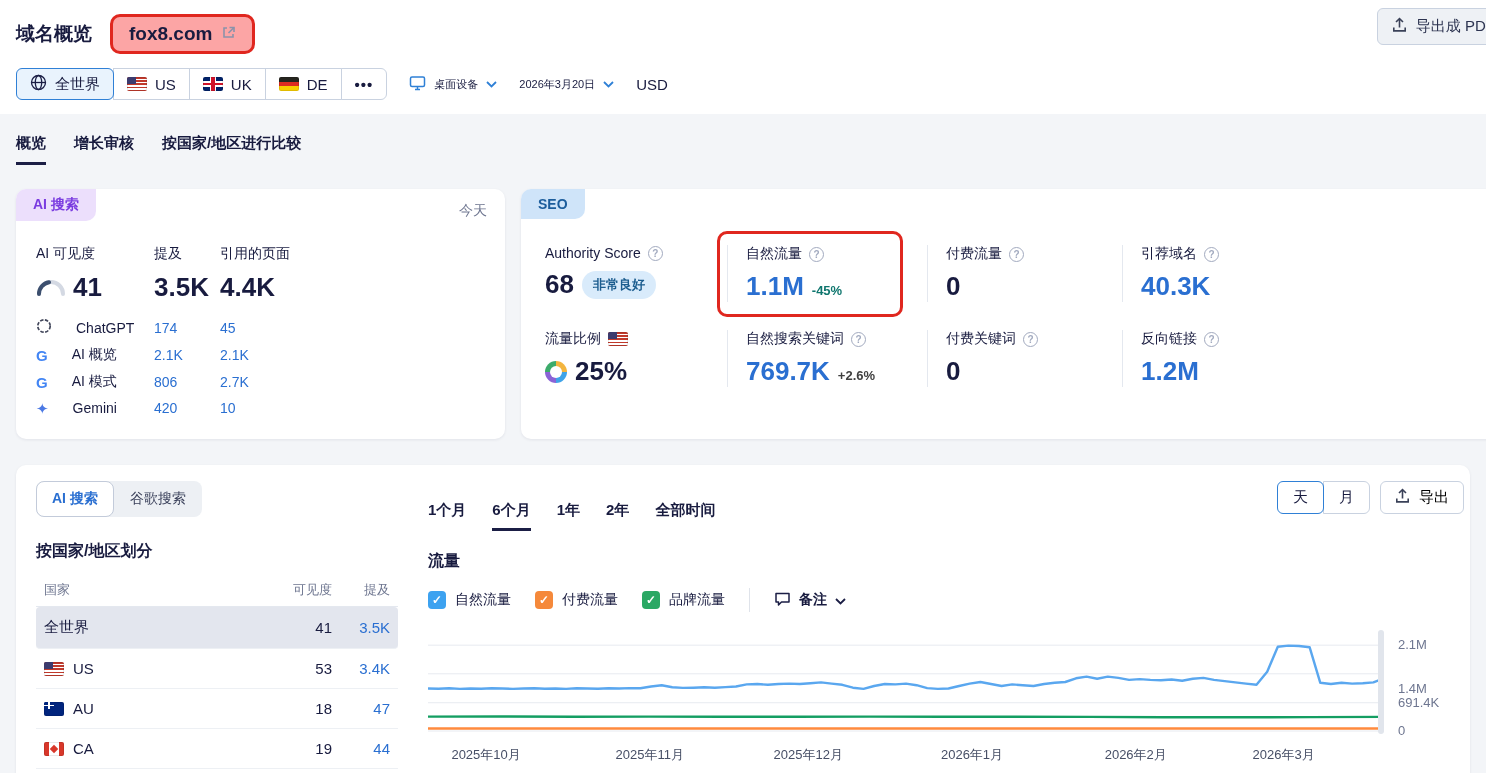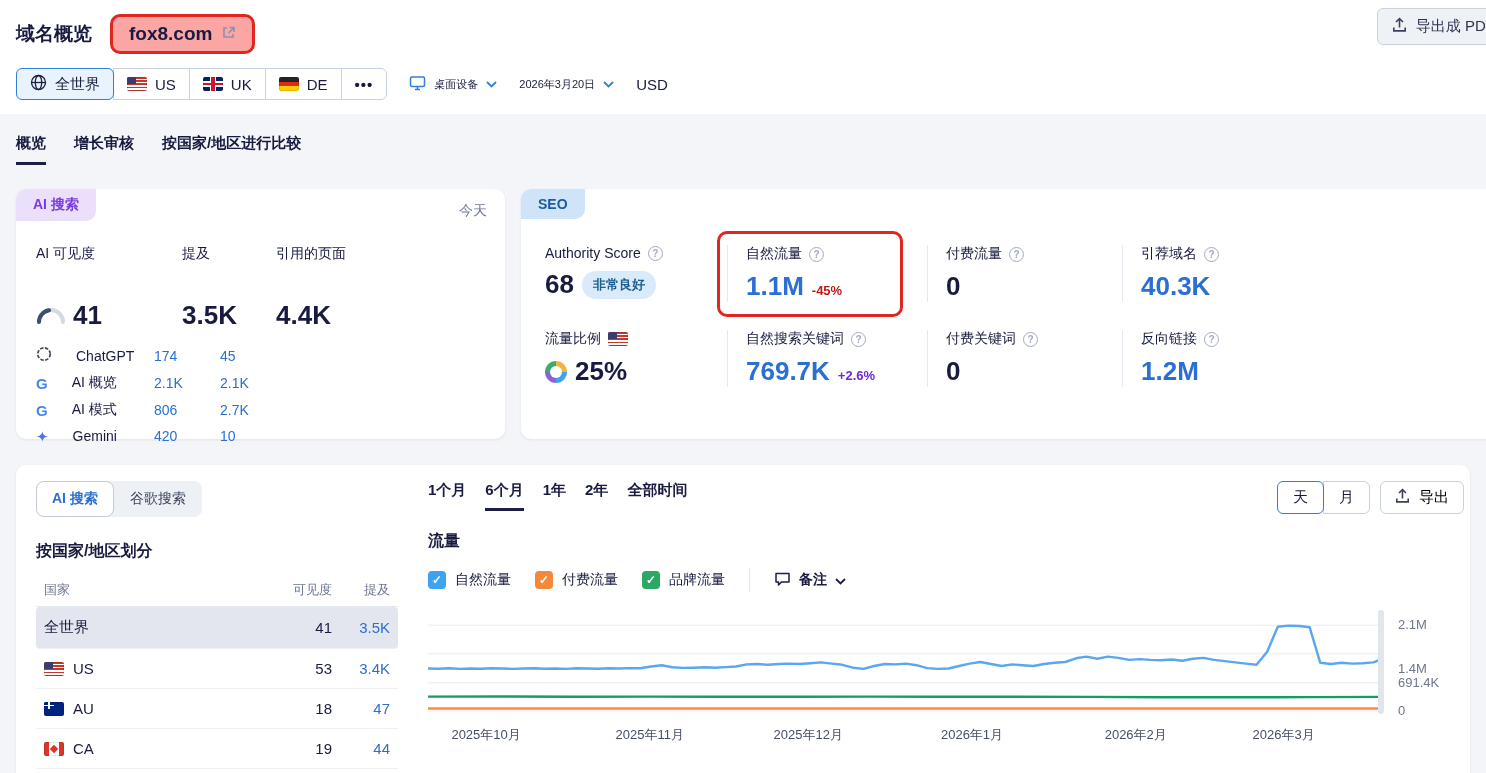--- a/index.html
+++ b/index.html
@@ -46,37 +46,37 @@
   .card { background:#fff; border-radius:10px; position:relative;
           box-shadow:0 1px 3px rgba(22,28,62,.08); height:250px; }
   .card-ai  { width:489px; flex:none; padding:56px 20px 18px; }
   .card-seo { flex:1; padding:56px 24px 18px; }
   .badge { position:absolute; top:0; left:0; padding:7px 17px; font-size:14px;
            font-weight:bold; border-radius:10px 0 10px 0; }
   .badge-ai  { background:#ecdffc; color:#7a3be0; }
   .badge-seo { background:#cfe4f9; color:#1c5d9c; }
   .today { position:absolute; top:13px; right:18px; color:#6e7690; font-size:14px; }
   
-  .ai-metrics { display:grid; grid-template-columns:118px 66px 1fr;gap:28px; }
+  .ai-metrics { display:grid; grid-template-columns:118px 66px 1fr; }
   .m-label { font-size:14px; margin-bottom:9px; }
   .m-value { font-size:26px; font-weight:bold; display:flex; align-items:center; gap:7px; }
   .ai-rows { margin-top:15px; display:grid; grid-template-columns:118px 66px 1fr;
              row-gap:9px; font-size:14px; align-items:center; }
   .ai-name { display:flex; align-items:center; gap:24px; }
   .blue { color:#2a6fd1; }
   .gem { color:#4b79e4; font-size:15px; line-height:1; }
   .g-letter { color:#4285f4; font-weight:bold; font-size:15px; }
   
   .seo-grid { display:grid; grid-template-columns:182px 200px 195px 1fr; row-gap:28px; }
   .seo-cell { padding-right:10px; }
   .seo-cell.bordered { border-left:1px solid #e4e8ef; padding-left:18px; }
   .seo-label { font-size:14px; display:flex; gap:7px; align-items:center; margin-bottom:8px; }
   .seo-value { font-size:26px; font-weight:bold; display:flex; align-items:baseline; gap:8px; }
-  .delta-neg { color:#b91c1c; font-size:13px; font-weight:bold; }
-  .delta-pos { color:#6d28d9; font-size:13px; font-weight:bold; }
+  .delta-neg { color:#0f766e; font-size:13px; font-weight:bold; }
+  .delta-pos { color:#404040; font-size:13px; font-weight:bold; }
   .as-tag { background:#d9ebfb; color:#1c5d8f; font-size:13px; font-weight:bold;
             padding:5px 11px; border-radius:15px; align-self:center; }
   .red-box { position:absolute; left:196px; top:42px; width:186px; height:86px;
              border:3px solid #e0271f; border-radius:10px; pointer-events:none; }
   .qicon { width:15px; height:15px; border:1.2px solid #a2aabf; border-radius:50%;
            color:#a2aabf; font-size:10px; font-weight:bold; display:inline-flex;
            align-items:center; justify-content:center; flex:none; cursor:pointer; }
   .qicon::after { content:"?"; }
   .pie { width:22px; height:22px; border-radius:50%; position:relative; align-self:center;
          background:conic-gradient(#f3b53f 0 90deg,#3fa3e8 90deg 180deg,#8a63d6 180deg 270deg,#3cab6b 270deg); }
@@ -114,21 +114,21 @@
   .ct-header { display:flex; font-size:13px; color:#6e7690; padding:7px 8px;
                border-bottom:1px solid #e4e8ef; }
   .ct-row { display:flex; align-items:center; font-size:15px; padding:11px 8px;
             border-bottom:1px solid #edf0f4; cursor:pointer; }
   .ct-row.selected { background:#e3e6ee; border-radius:4px; }
   .ct-country { flex:1; display:flex; gap:9px; align-items:center; }
   .ct-vis { width:70px; text-align:right; }
   .ct-men { width:58px; text-align:right; color:#2a6fd1; }
   .ct-header .ct-men { color:#6e7690; }
   
-  .ranges { display:flex; gap:19px; font-size:15px; font-weight:bold; margin-top:0; }
+  .ranges { display:flex; gap:26px; font-size:15px; font-weight:bold; margin-top:20px; }
   .range-item { padding-bottom:8px; border-bottom:3px solid transparent; cursor:pointer; }
   .range-item.active { border-bottom:3px solid #1b1e45; }
   .controls-abs { position:absolute; top:16px; right:6px; display:flex; gap:10px; align-items:center; }
   .dm-seg { display:flex; }
   .dm-item { border:1px solid #c9d2e0; padding:6px 15px; font-size:15px; background:#fff; cursor:pointer; }
   .dm-item.first { border-radius:6px 0 0 6px; }
   .dm-item.last { border-radius:0 6px 6px 0; margin-left:-1px; }
   .dm-item.selected { border:1.5px solid #2f80d6; border-radius:6px; position:relative; z-index:1; }
   .export-btn { display:flex; gap:9px; align-items:center; border:1px solid #c9d2e0;
                 border-radius:6px; padding:6px 14px; font-size:15px; background:#fff; cursor:pointer; }

